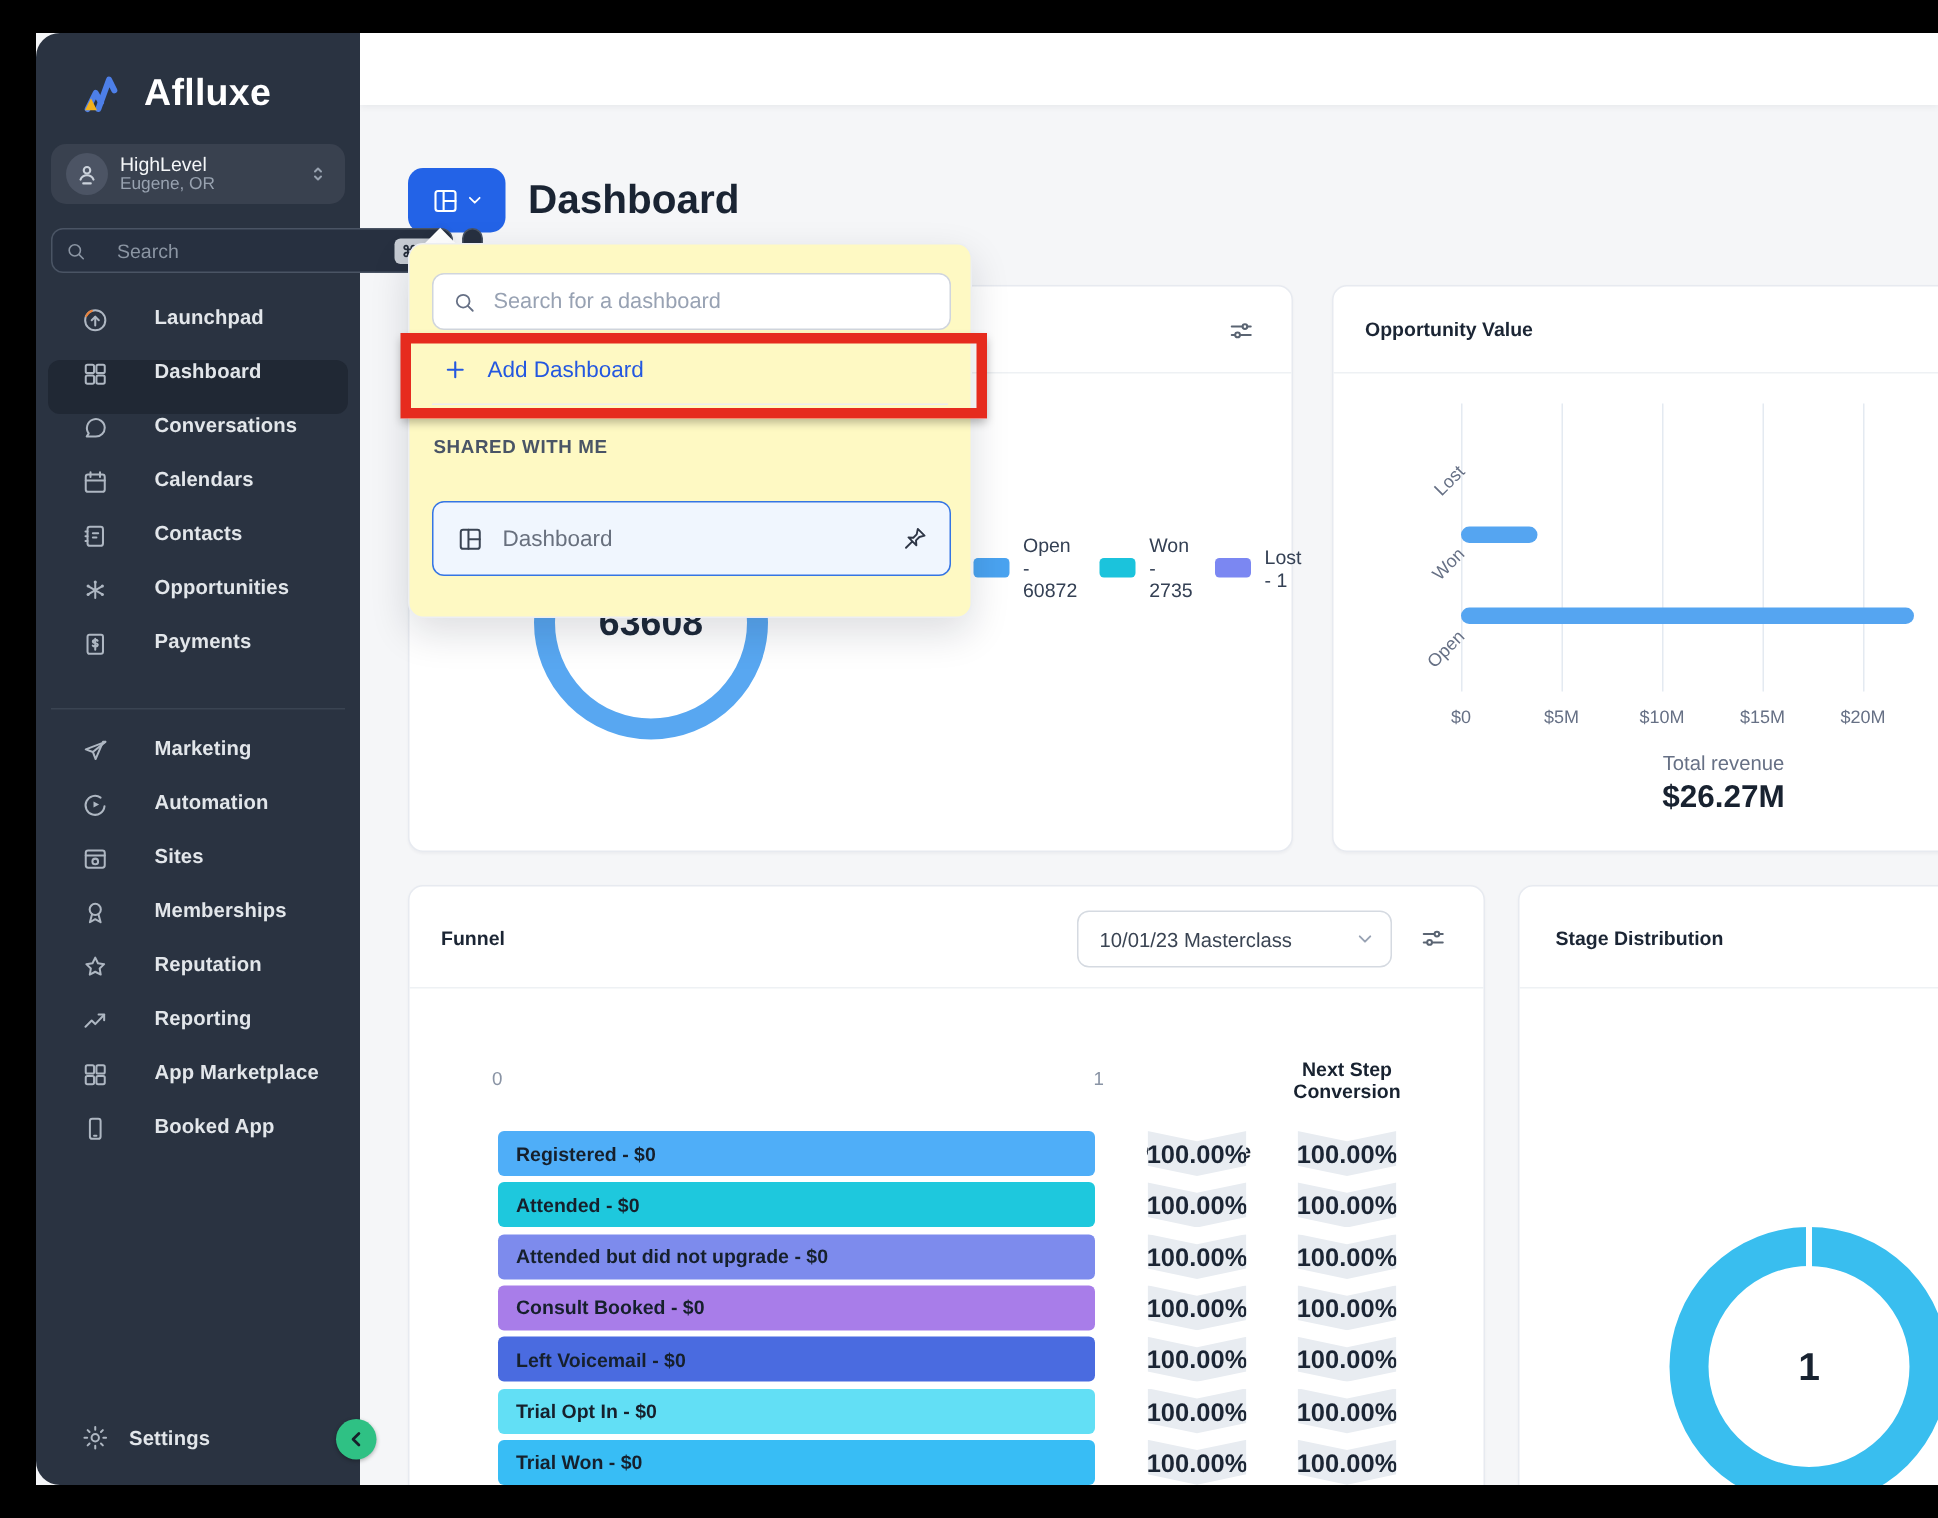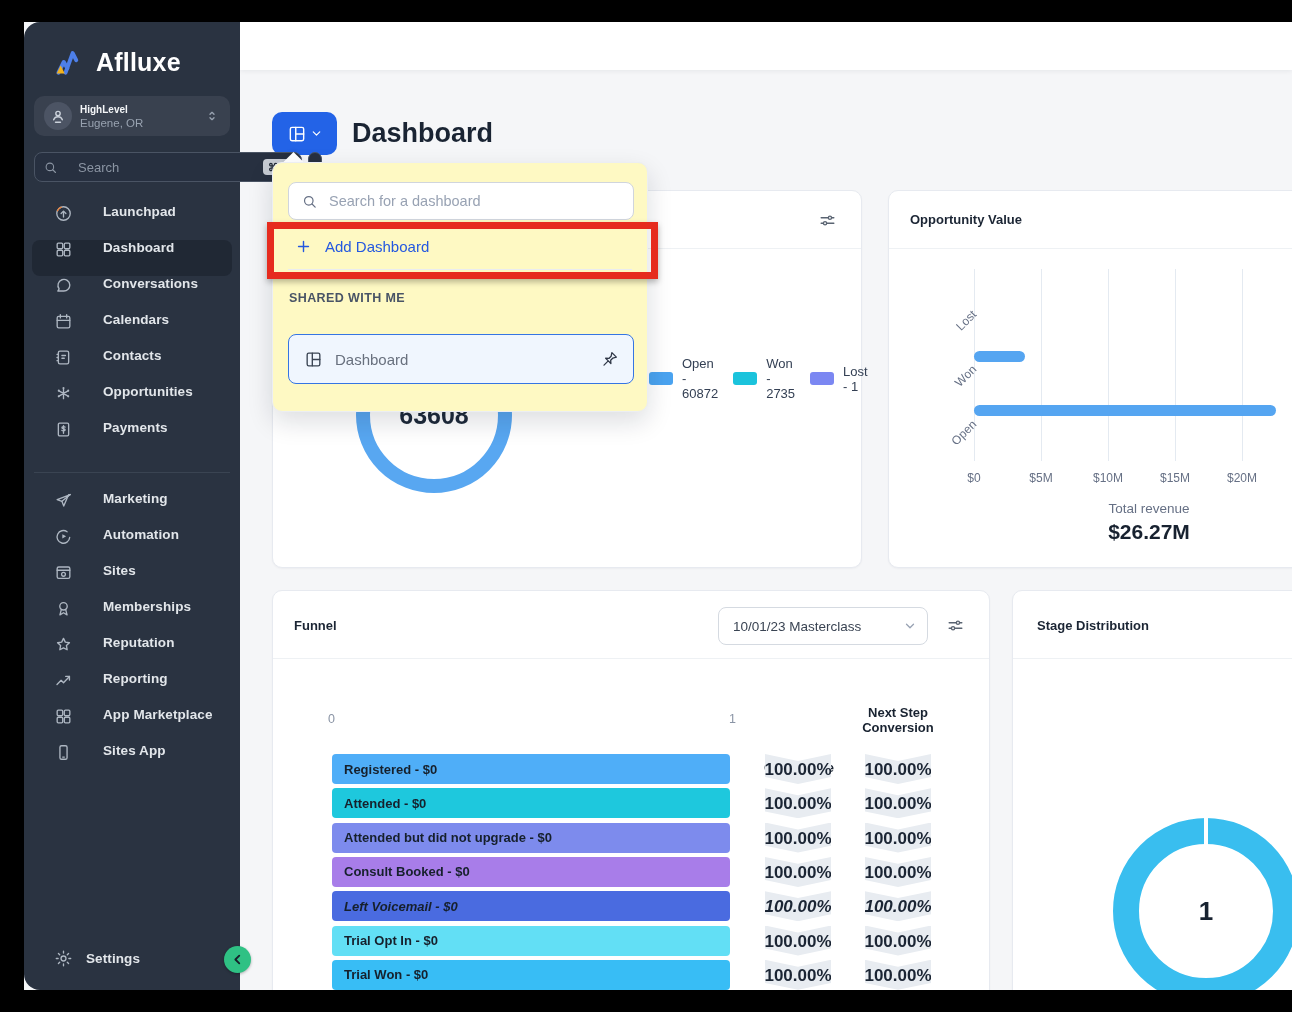--- a/index.html
+++ b/index.html
@@ -15,21 +15,21 @@
   
   .sidebar{position:absolute;left:0;top:0;width:216px;height:968px;background:#2A3341;
     border-radius:16px 0 0 16px;z-index:20;}
   .brand{position:absolute;left:28px;top:24px;display:flex;align-items:center;gap:8px;}
   .brand-mark{width:36px;height:32px;}
   .brand-name{color:#fff;font-size:25px;font-weight:800;letter-spacing:.2px;}
   .account{position:absolute;left:10px;top:74px;width:196px;height:40px;background:#39414F;
     border-radius:10px;display:flex;align-items:center;padding:0 10px;gap:8px;cursor:pointer;}
   .avatar{width:28px;height:28px;border-radius:50%;background:#4C5464;color:#CBD2DB;
     display:flex;align-items:center;justify-content:center;padding:4px;flex:none;}
-  .acct-name{font-size:10px;font-weight:700;color:#F4F6F8;line-height:15px;}
+  .acct-name{font-size:13px;font-weight:400;color:#F4F6F8;line-height:15px;}
   .acct-loc{font-size:11.5px;color:#98A2B0;line-height:13px;}
   .acct-chev{margin-left:auto;width:16px;height:16px;color:#98A2B0;flex:none;}
   .searchrow{position:absolute;left:10px;top:130px;width:196px;height:30px;display:flex;gap:6px;}
   .side-search{flex:1;height:30px;background:#273040;border:1px solid #4A5464;border-radius:8px;
     display:flex;align-items:center;padding:0 6px 0 8px;gap:18px;}
   .side-search .ic{width:15px;height:15px;color:#8B95A3;flex:none;}
   .side-search input{flex:1;min-width:0;background:transparent;border:none;outline:none;
     color:#C7CDD6;font-size:13px;font-family:inherit;}
   .side-search input::placeholder{color:#8B95A3;}
   .kbd{background:#C6CBD3;color:#222B38;font-size:10.5px;font-weight:700;border-radius:4px;
@@ -328,21 +328,21 @@
                 <rect x="13" y="13" width="7" height="7" rx="1.4"></rect>
               </svg></span>
             <span class="nav-label">App Marketplace</span>
           </div>
 
           <div class="nav-item">
             <span class="nav-ic"><svg viewBox="0 0 24 24" width="100%" height="100%" fill="none" stroke="currentColor" stroke-width="1.7" stroke-linecap="round" stroke-linejoin="round">
                 <rect x="7.5" y="3.5" width="9" height="17" rx="2"></rect>
                 <path d="M11 17.8h2"></path>
               </svg></span>
-            <span class="nav-label">Sites App</span>
+            <span class="nav-label">Booked App</span>
           </div>
         </div>
 
       <div class="settings-item">
         <span class="nav-ic"><svg viewBox="0 0 24 24" width="100%" height="100%" fill="none" stroke="currentColor" stroke-width="1.7" stroke-linecap="round" stroke-linejoin="round">
               <circle cx="12" cy="12" r="3.1"></circle>
               <path d="M12 2.9v2.3M12 18.8v2.3M2.9 12h2.3M18.8 12h2.3M5.6 5.6l1.6 1.6M16.8 16.8l1.6 1.6M18.4 5.6l-1.6 1.6M7.2 16.8l-1.6 1.6"></path>
             </svg></span>
         <span class="nav-label">Settings</span>
       </div>
@@ -478,21 +478,21 @@
           </div>
 
           <div class="f-row" style="top: 102.9px;">
             <div class="f-bar" style="background: rgb(168, 125, 233);">
               <span>Consult Booked - $0</span>
             </div>
             <div class="f-badge b1">100.00%</div>
             <div class="f-badge b2">100.00%</div>
           </div>
 
-          <div class="f-row" style="top: 137.2px; font-style: italic;">
+          <div class="f-row" style="top: 137.2px;">
             <div class="f-bar" style="background: rgb(74, 107, 224);">
               <span>Left Voicemail - $0</span>
             </div>
             <div class="f-badge b1">100.00%</div>
             <div class="f-badge b2">100.00%</div>
           </div>
 
           <div class="f-row" style="top: 171.5px;">
             <div class="f-bar" style="background: rgb(98, 223, 245);">
               <span>Trial Opt In - $0</span>

